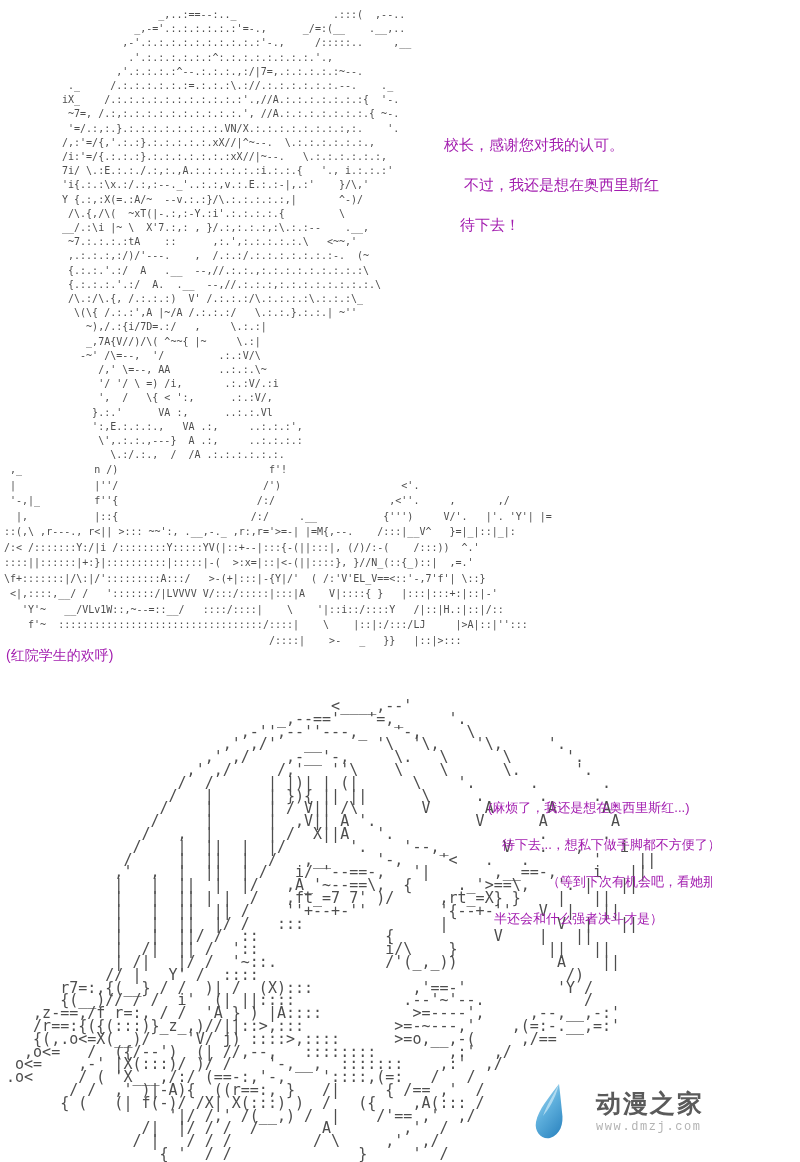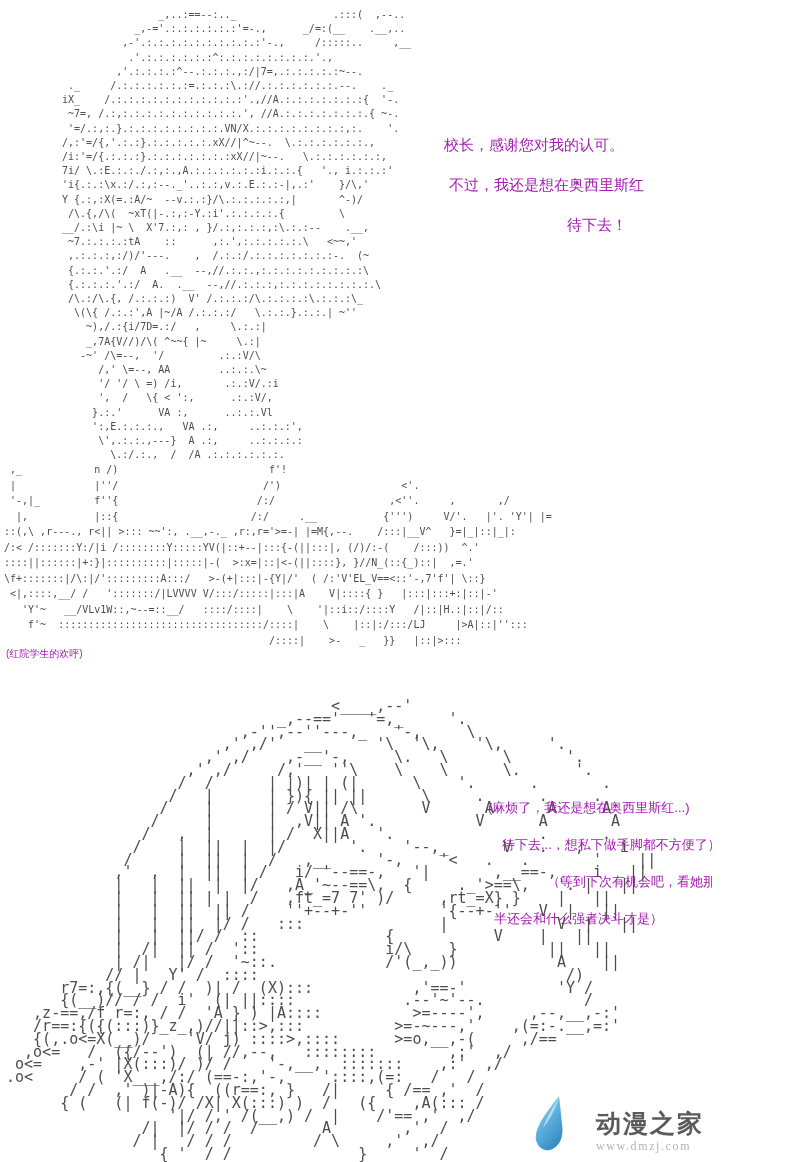--- a/index.html
+++ b/index.html
@@ -11,41 +11,41 @@
     position:absolute;margin:0;color:#4d4d4d;
     font-family:"DejaVu Sans Mono",monospace;
     white-space:pre;letter-spacing:0;
   }
   #aa1{left:56px;top:8px;font-size:10px;line-height:14.2px;}
   #aa2{left:4px;top:462px;font-size:10px;line-height:15.5px;}
   #aa3{left:6px;top:700px;font-size:15px;line-height:12.8px;}
   .speech{position:absolute;color:#a21caf;}
   #bubble1{left:444px;top:136px;font-size:15px;width:290px;}
   #bubble1 .ln{margin-bottom:21px;white-space:nowrap;}
-  #bubble1 .ln:nth-child(2){margin-left:5px;}
-  #bubble1 .ln:nth-child(3){margin-left:16px;text-align:center;}
-  #caption1{left:6px;top:647px;font-size:10px;white-space:nowrap;}
+  #bubble1 .ln:nth-child(2){margin-left:20px;}
+  #bubble1 .ln:nth-child(3){margin-left:16px;}
+  #caption1{left:6px;top:647px;font-size:14px;white-space:nowrap;}
   #bubble2{left:488px;top:799px;font-size:13px;width:280px;}
   #bubble2 .ln{margin-bottom:19px;white-space:nowrap;}
   #bubble2 .ln:nth-child(2){margin-left:14px;}
   #bubble2 .ln:nth-child(3){margin-left:8px;text-align:right;}
   #bubble2 .ln:nth-child(4){margin-left:6px;}
   #bubble2 .ln:nth-child(5){margin-left:20px;}
   #watermark{
-    position:absolute;right:8px;bottom:8px;display:flex;
-    align-items:flex-end;gap:24px;
+    position:absolute;right:8px;bottom:20px;display:flex;
+    align-items:center;gap:24px;
   }
   #brand-block{display:flex;flex-direction:column;align-items:flex-start;}
   #brand-name{
     font-size:25px;font-weight:bold;color:#5a5a5a;letter-spacing:2px;
     line-height:1.1;
   }
   #brand-url{
     font-size:12px;color:#b3b3b3;letter-spacing:1.6px;margin-top:2px;
-    font-family:Liberation Serif, serif;
+    font-family:Liberation Mono, monospace;
   }
 </style>
 </head>
 <body>
 
 <div id="canvas">
 
   <pre id="aa1" class="aa">                 _,..:==--:.._                .:::(  ,--..
              _,-='.:.:.:.:.:.:'=-.,      _/=:(__    .__,..
            ,-'.:.:.:.:.:.:.:.:.:.:'-.,     /:::::..     ,__

